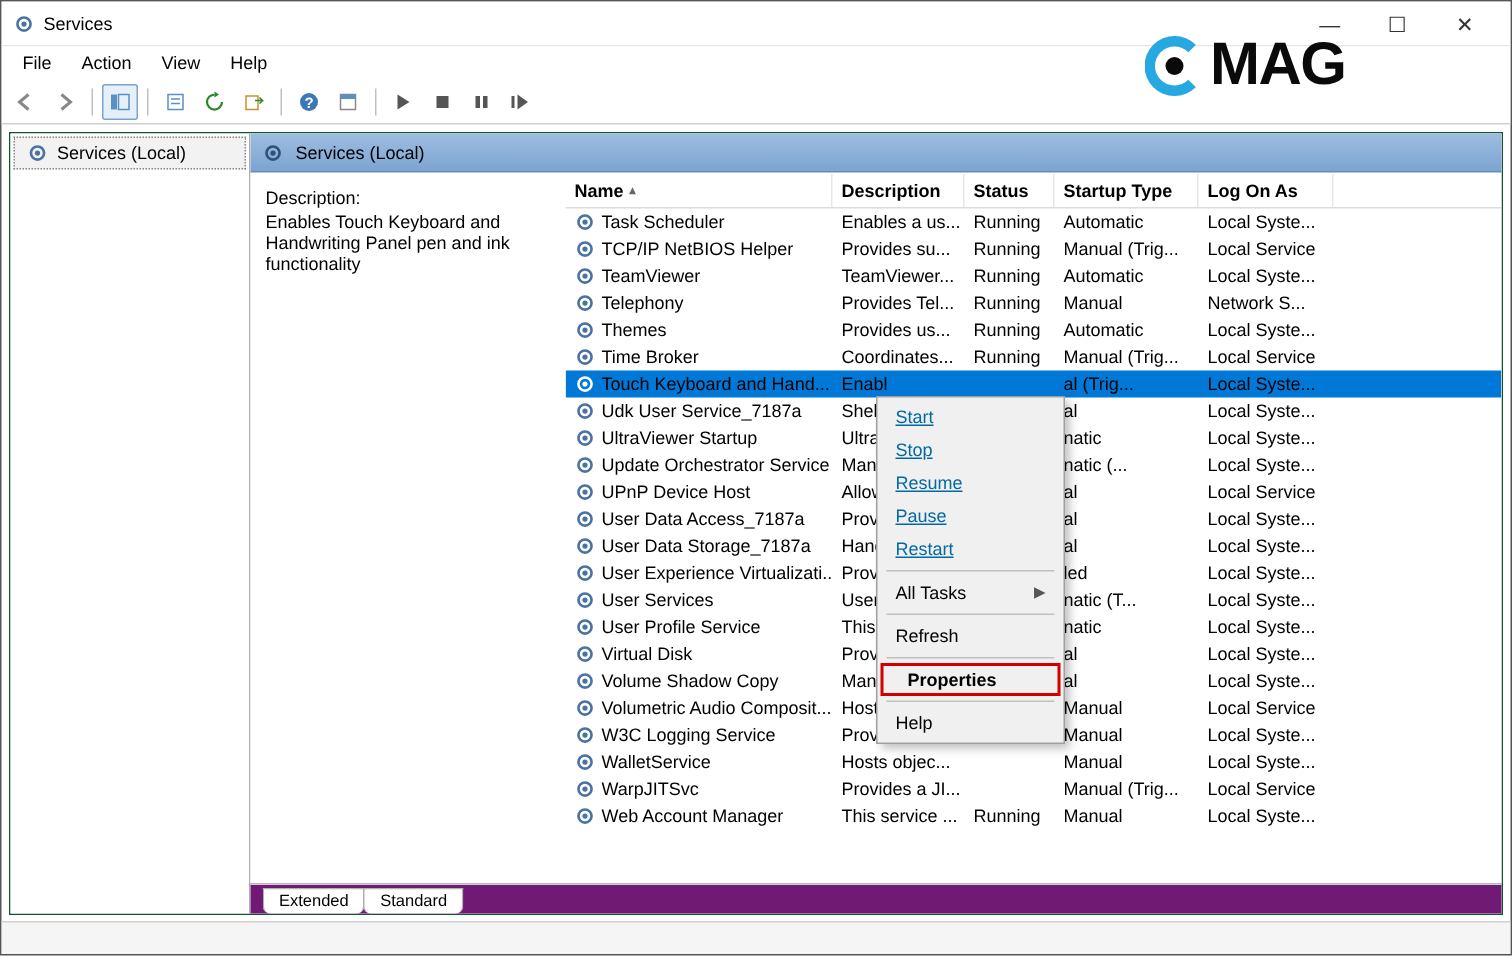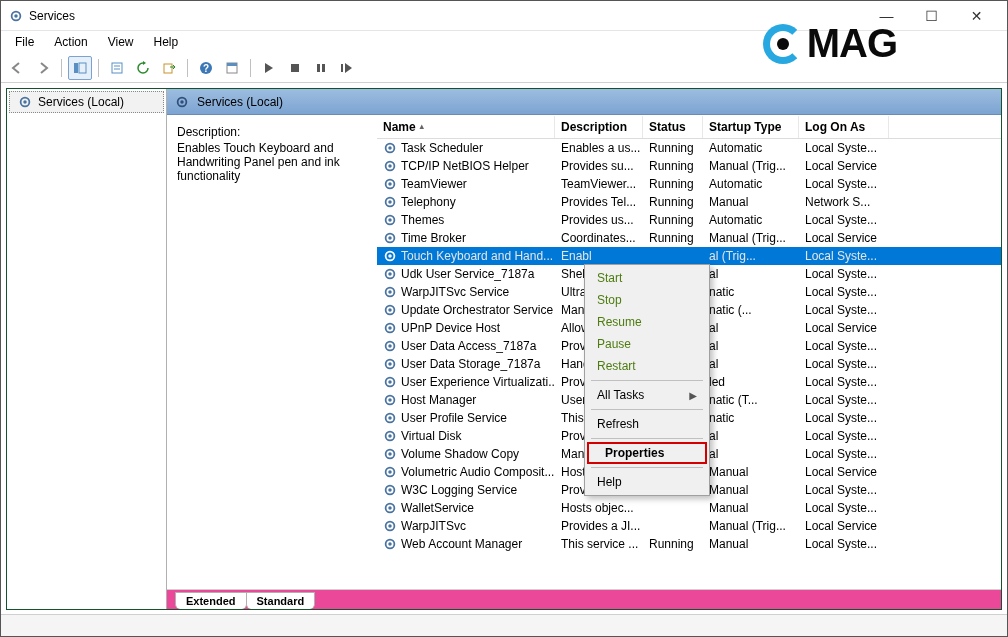--- a/index.html
+++ b/index.html
@@ -160,21 +160,21 @@
 
   .rows {
     position:absolute; top:24px; bottom:0; left:0; right:0;
     overflow-y: scroll;
   }
   .row {
     display:flex; height: 18px; align-items:center;
     white-space: nowrap;
   }
   .row.selected {
-    background: #0078d7; color: #e5e5e5;
+    background: #0078d7; color: #000000;
   }
   .row .cell {
     padding: 0 6px;
     white-space: nowrap; overflow:hidden; text-overflow:ellipsis;
     display:flex; align-items:center; gap:4px;
   }
   .svc-icon {
     display:inline-flex;
     width:14px; height:14px;
   }
@@ -188,40 +188,39 @@
     border: 1px solid #a0a0a0;
     box-shadow: 3px 3px 6px rgba(0,0,0,0.25);
     z-index: 10;
     padding: 2px;
   }
   .ctx-item {
     padding: 4px 10px;
     color: #000;
     display:flex; justify-content:space-between; align-items:center;
   }
-  .ctx-item.disabled { color: #4d7c0f; }
+  .ctx-item.disabled { color: #0369a1; text-decoration: underline; }
   .ctx-item.highlight {
     border: 2px solid #d40000;
     font-weight: bold;
     padding: 2px 16px;
   }
   .ctx-sep { height:1px; background:#c0c0c0; margin: 3px 4px; }
   .ctx-arrow { font-size:10px; color:#555; }
 
   
   .tabs {
     position:absolute;
     bottom: 0; left: 0; right: 0;
     height: 20px;
     display:flex;
     align-items:flex-end;
     padding-left: 8px;
     border-top: 1px solid #d0d0d0;
-    background: #ec4899;
-    font-weight: bold;
+    background: #701a75;
   }
   .tab {
     border: 1px solid #b0b0b0;
     border-bottom: none;
     padding: 2px 10px;
     border-radius: 0 0 5px 5px;
     background: #fff;
     margin-right: -1px;
     font-size: 11px;
   }
@@ -509,21 +508,21 @@
               <div class="cell col-logon">Local Syste...</div>
             </div>
             <div class="row">
               <div class="cell col-name">
                 <span class="svc-icon">
                   <svg class="gear" viewBox="0 0 16 16">
                     <circle cx="8" cy="8" r="5" fill="none" stroke="#4a73a1" stroke-width="2"></circle>
                     <circle cx="8" cy="8" r="2" fill="#4a73a1"></circle>
                   </svg>
                 </span>
-                <span>WarpJITSvc Service</span>
+                <span>UltraViewer Startup</span>
               </div>
               <div class="cell col-desc">UltraV</div>
               <div class="cell col-status"></div>
               <div class="cell col-startup">natic</div>
               <div class="cell col-logon">Local Syste...</div>
             </div>
             <div class="row">
               <div class="cell col-name">
                 <span class="svc-icon">
                   <svg class="gear" viewBox="0 0 16 16">
@@ -599,21 +598,21 @@
               <div class="cell col-logon">Local Syste...</div>
             </div>
             <div class="row">
               <div class="cell col-name">
                 <span class="svc-icon">
                   <svg class="gear" viewBox="0 0 16 16">
                     <circle cx="8" cy="8" r="5" fill="none" stroke="#4a73a1" stroke-width="2"></circle>
                     <circle cx="8" cy="8" r="2" fill="#4a73a1"></circle>
                   </svg>
                 </span>
-                <span>Host Manager</span>
+                <span>User Services</span>
               </div>
               <div class="cell col-desc">User N</div>
               <div class="cell col-status"></div>
               <div class="cell col-startup">natic (T...</div>
               <div class="cell col-logon">Local Syste...</div>
             </div>
             <div class="row">
               <div class="cell col-name">
                 <span class="svc-icon">
                   <svg class="gear" viewBox="0 0 16 16">

